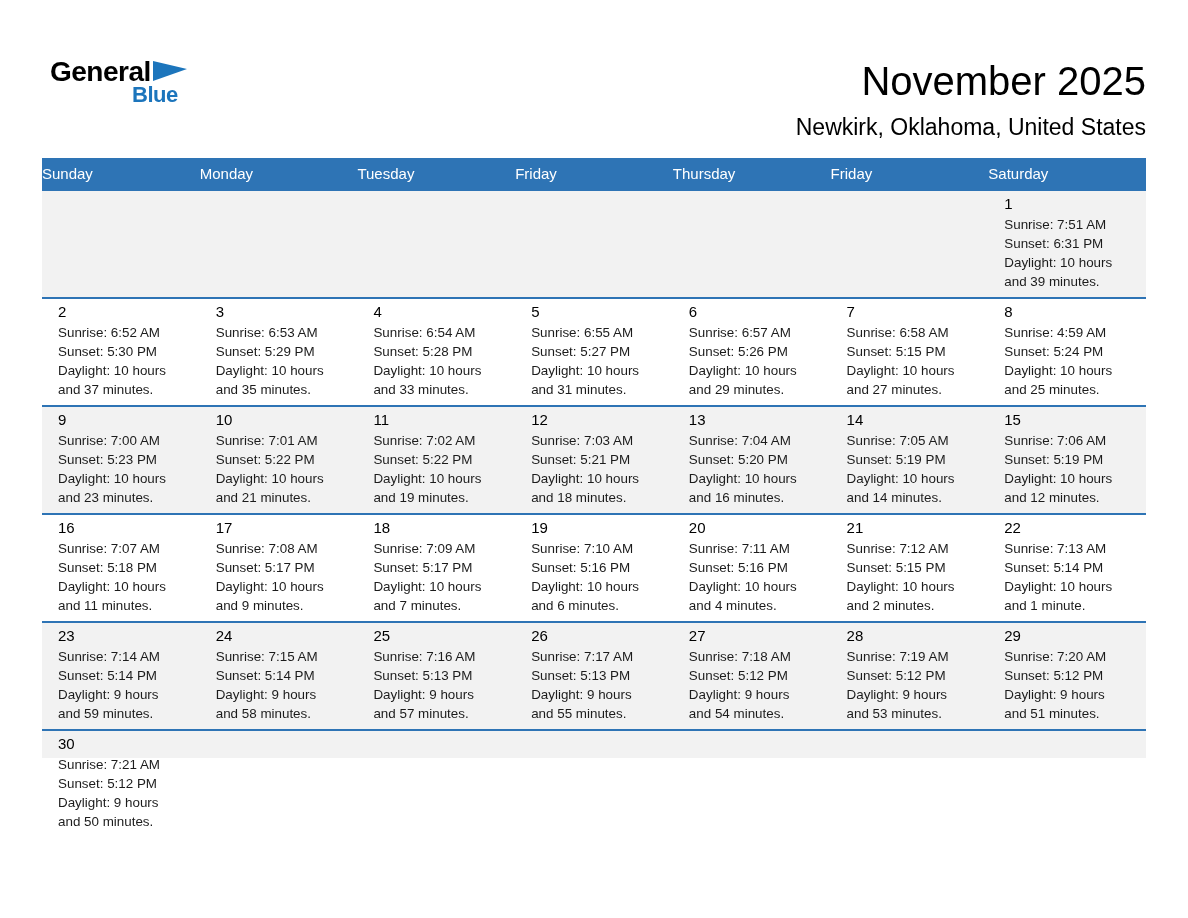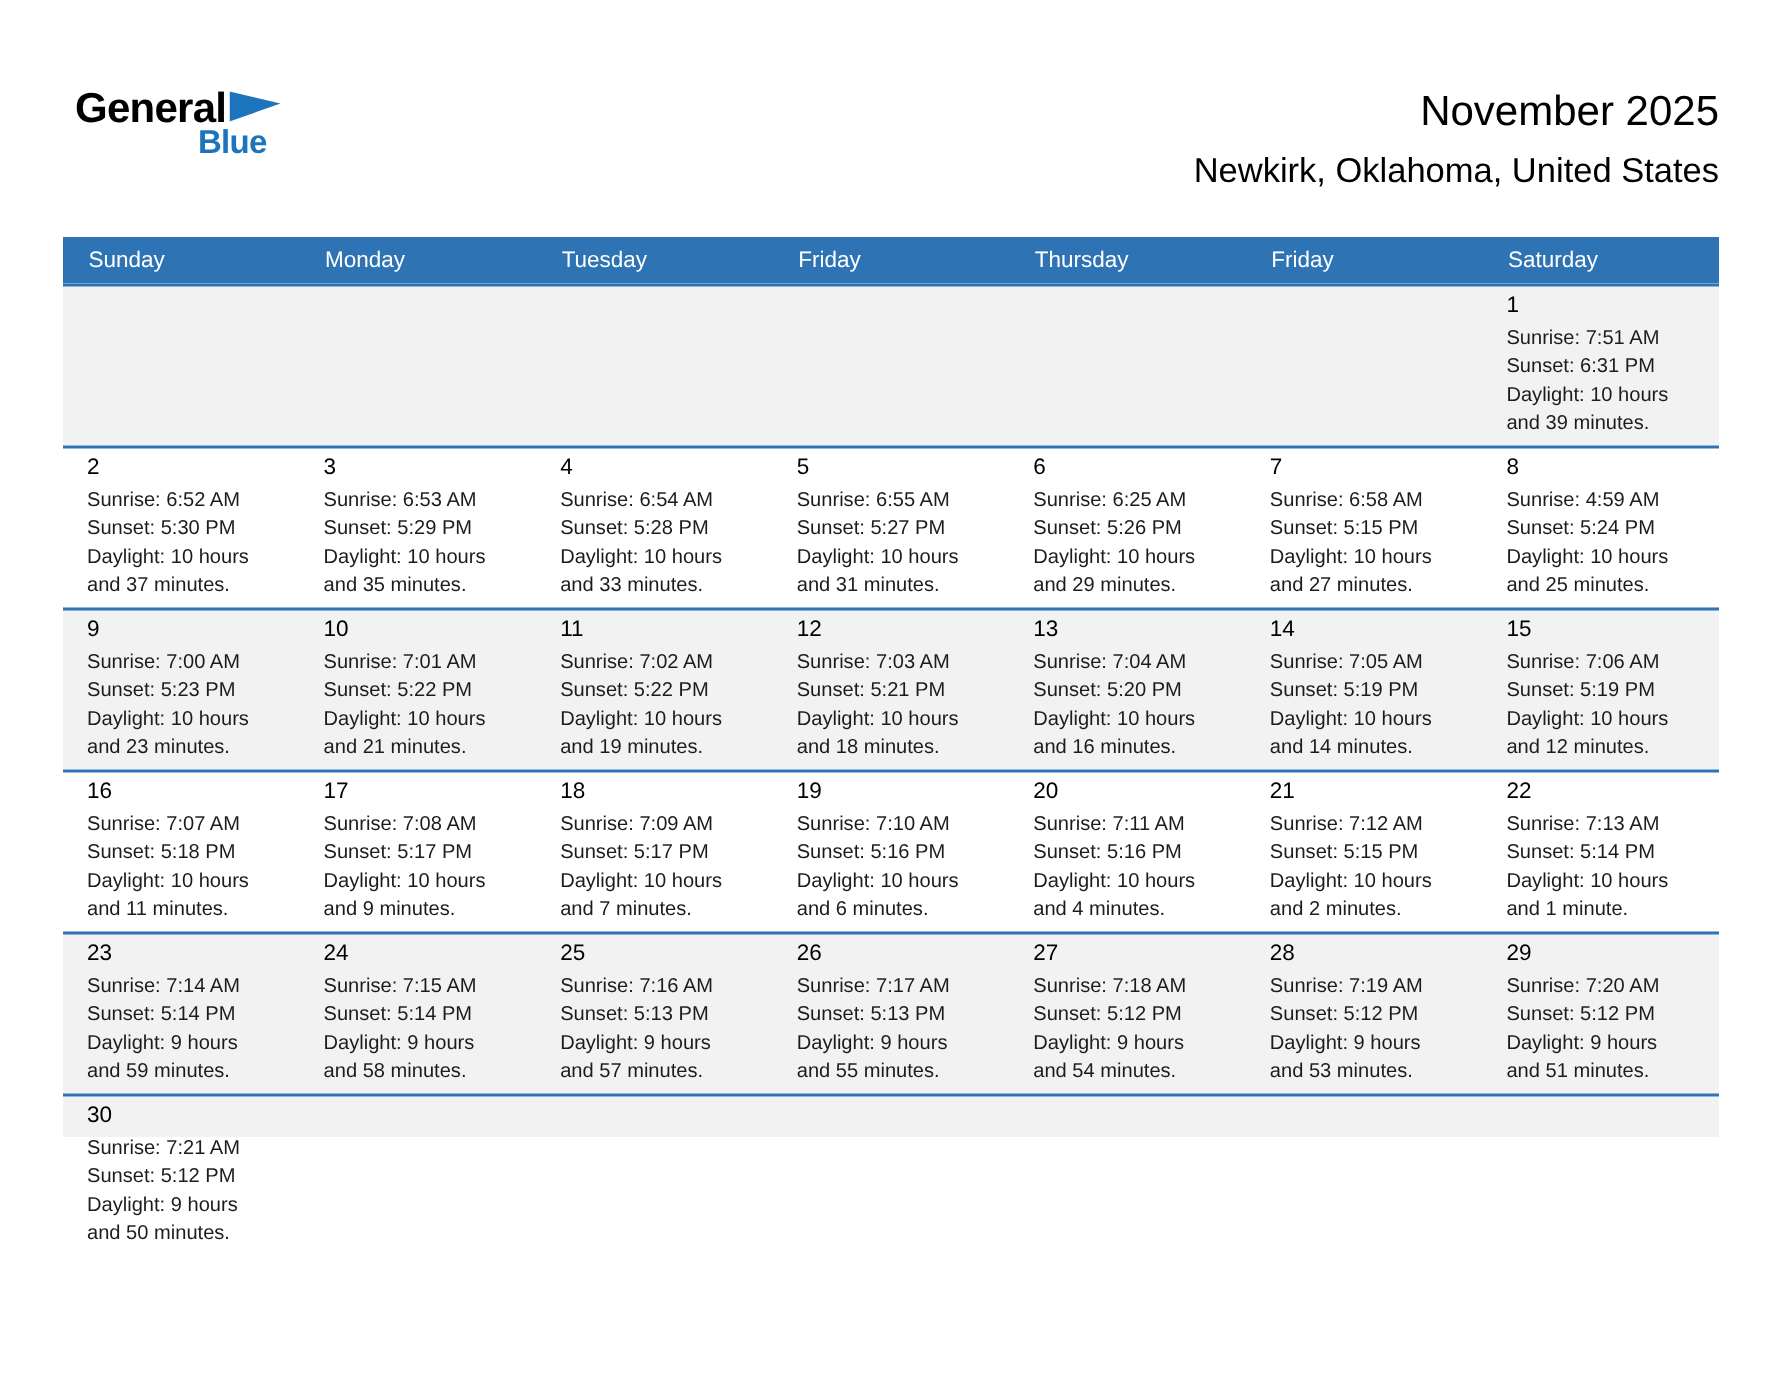--- a/index.html
+++ b/index.html
@@ -38,21 +38,21 @@
   .logo-blue-text{
     font-size:22px;
     font-weight:700;
     color:var(--logo-blue);
     margin-top:-2px;
     padding-left:82px;
     letter-spacing:-0.5px;
   }
   .titles{text-align:right;}
   .title{
-    font-size:28px;
+    font-size:40px;
     font-weight:400;
     line-height:1.15;
   }
   .subtitle{
     font-size:23px;
     font-weight:400;
     margin-top:10px;
   }
 
   
@@ -62,21 +62,21 @@
   }
   .weekday-row{
     display:grid;
     grid-template-columns:repeat(7,1fr);
     background:var(--accent);
     color:#fff;
     height:31px;
     align-items:center;
     font-size:15px;
   }
-  .weekday-cell{padding-left:17px;}
+  .weekday-cell{}
 
   .week-row{
     display:grid;
     grid-template-columns:repeat(7,1fr);
     border-top:2px solid var(--accent);
     min-height:107px;
     background:#fff;
   }
   .week-row.shaded{background:var(--row-shade);}
   .week-row.strip{
@@ -167,21 +167,21 @@
           </div>
           <div class="cell">
             <div class="day-num">5</div>
             <div class="line">Sunrise: 6:55 AM</div>
             <div class="line">Sunset: 5:27 PM</div>
             <div class="line">Daylight: 10 hours</div>
             <div class="line">and 31 minutes.</div>
           </div>
           <div class="cell">
             <div class="day-num">6</div>
-            <div class="line">Sunrise: 6:25 AM</div>
+            <div class="line">Sunrise: 6:57 AM</div>
             <div class="line">Sunset: 5:26 PM</div>
             <div class="line">Daylight: 10 hours</div>
             <div class="line">and 29 minutes.</div>
           </div>
           <div class="cell">
             <div class="day-num">7</div>
             <div class="line">Sunrise: 6:58 AM</div>
             <div class="line">Sunset: 5:15 PM</div>
             <div class="line">Daylight: 10 hours</div>
             <div class="line">and 27 minutes.</div>

